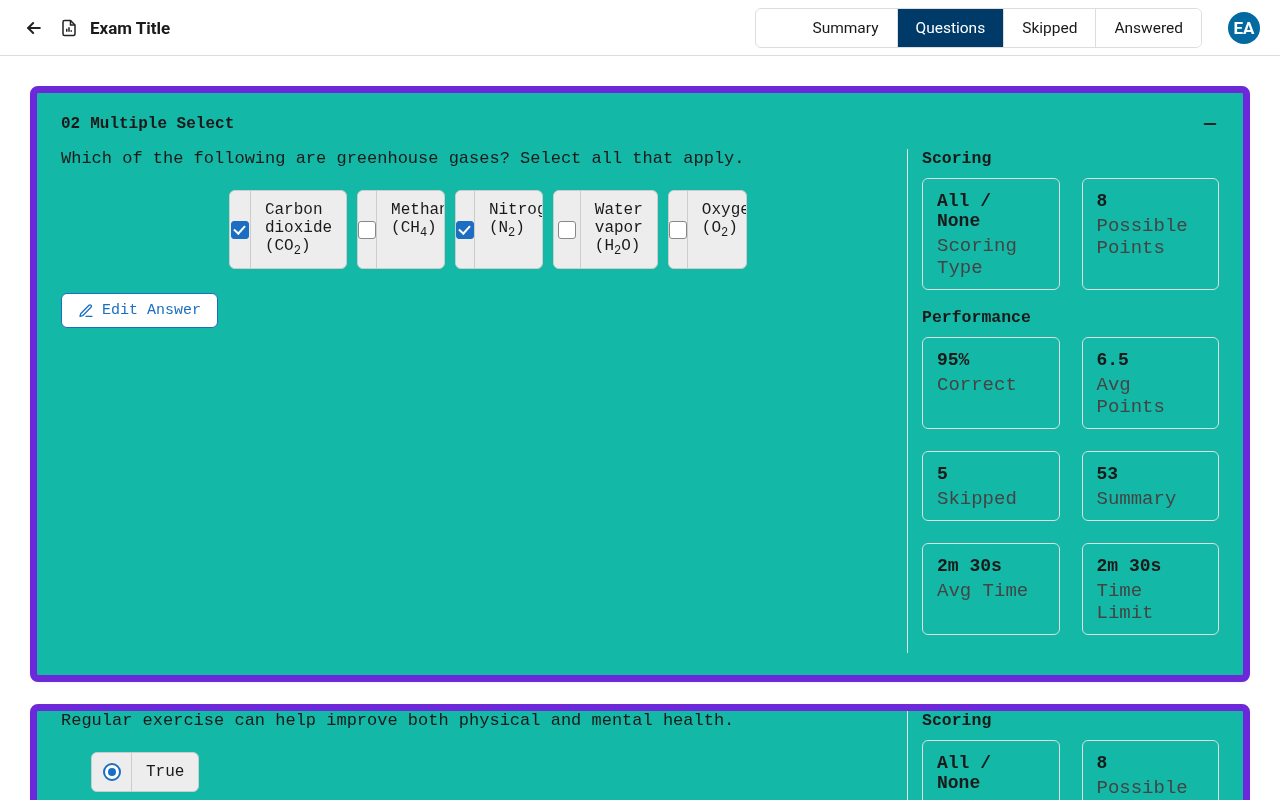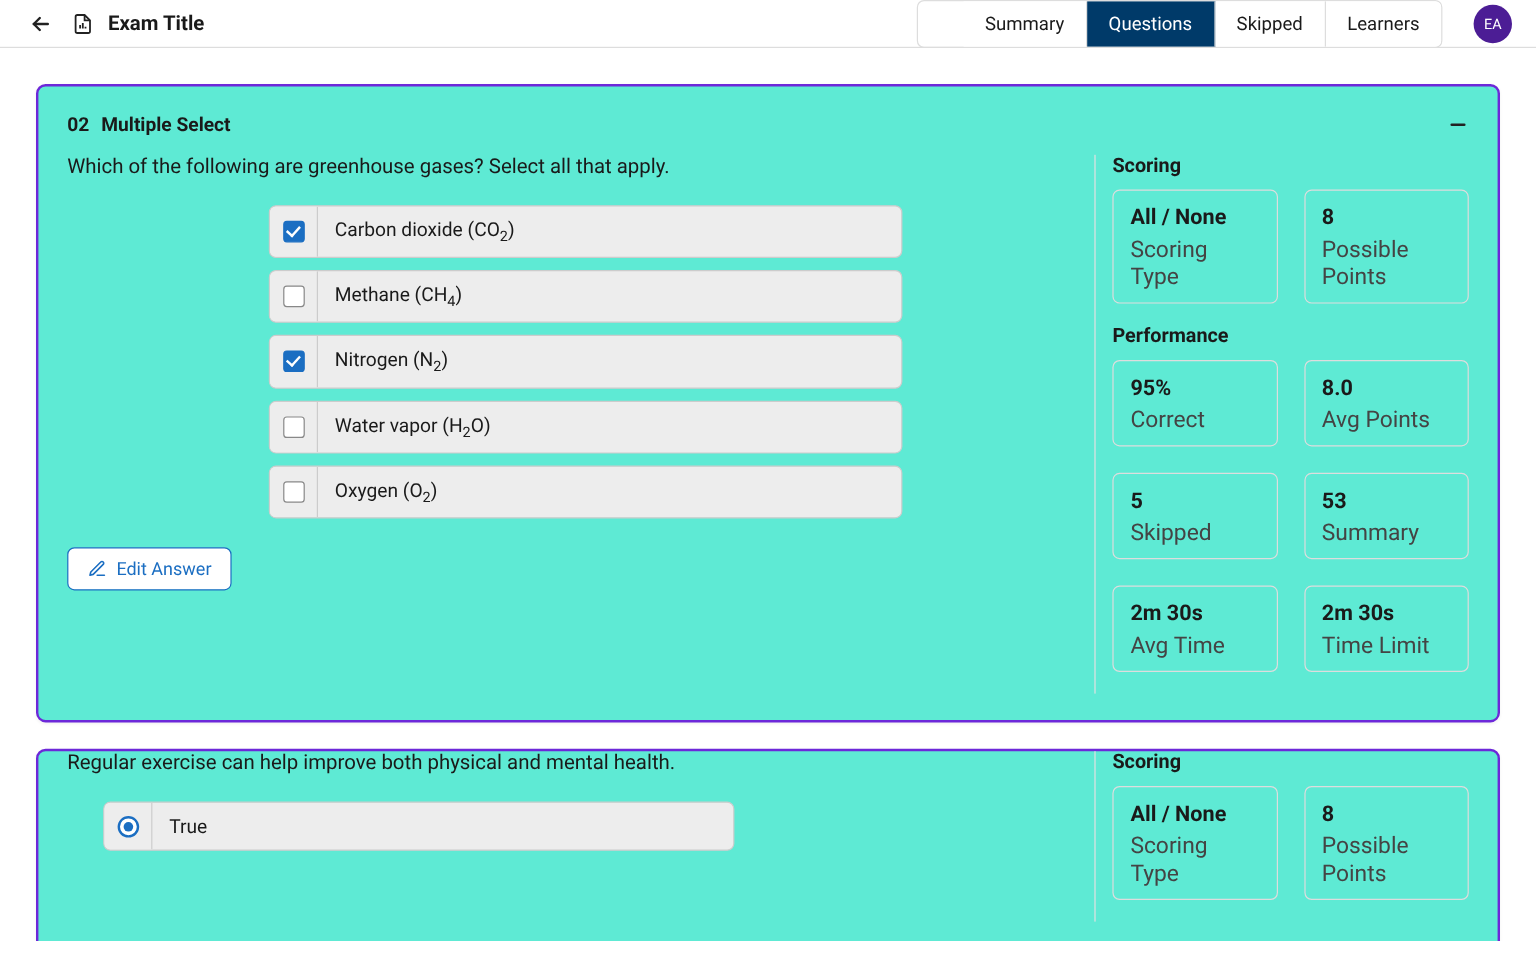--- a/index.html
+++ b/index.html
@@ -6,57 +6,58 @@
   html, body {
     margin: 0; padding: 0;
     font-family: -apple-system, BlinkMacSystemFont, "Segoe UI", Roboto, "Helvetica Neue", Arial, sans-serif;
     background: #fff;
     color: #1a1a1a;
     width: 1280px;
     height: 800px;
     overflow: hidden;
   }
   .topbar {
-    height: 40px;
+    height: 56px;
     display: flex;
     align-items: center;
     padding: 0 20px;
     border-bottom: 1px solid #ddd;
     gap: 12px;
   }
   .back-btn { display:flex; align-items:center; justify-content:center; width:28px; height:28px; cursor:pointer; }
   .doc-icon { display:flex; align-items:center; }
   .page-title { font-size: 17px; font-weight: 700; }
   .top-spacer { flex: 1; }
   .tabs { display:flex; border:1px solid #ddd; border-radius:6px; overflow:hidden;padding-left:38px; }
   .tab { padding: 10px 18px; font-size: 15.5px; cursor:pointer; border-right:1px solid #ddd; background:#fff; }
   .tab:last-child { border-right:none; }
   .tab.active { background:#003a69; color:#fff; }
-  .avatar { width:32px; height:32px; border-radius:50%; background:#4c1d95; color:#fff; font-size:12px; display:flex; align-items:center; justify-content:center; margin-left:14px; }
+  .avatar { width:32px; height:32px; border-radius:50%; background:#0369a1; color:#fff; font-size:17px; display:flex; align-items:center; justify-content:center; margin-left:14px;font-weight:bold; }
   .content { padding: 30px 30px 0 30px; height: calc(100% - 56px); overflow-y:auto; }
   .card {
-    border: 2px solid #6d28d9;
+    border: 7px solid #6d28d9;
     border-radius: 8px;
     box-shadow: 0 1px 3px rgba(0,0,0,0.06);
-    background:#5eead4;
+    background:#14b8a6;
     margin-bottom: 22px;
+    font-family: Liberation Mono, monospace;
   }
   .card-header {
     padding: 22px 24px 16px 24px;
     display:flex;
     align-items:center;
     gap: 10px;
   }
   .q-number { font-weight:700; font-size:16px; }
   .q-type { font-weight:700; font-size:16px; }
   .collapse-btn { margin-left:auto; display:flex; align-items:center; cursor:pointer; }
   .card-body { display:flex; padding: 0 24px 22px 24px; }
   .q-left { flex: 1; padding-right: 0; min-width:0; }
   .q-prompt { font-size: 17px; margin: 0 0 22px 0; }
-  .options { display:flex; flex-direction:column; gap:10px; margin-left: 168px; margin-right: 160px; }
+  .options { display:flex; flex-direction:row; gap:10px; margin-left: 168px; margin-right: 160px; }
   .option-row { display:flex; border:1px solid #ccc; border-radius:6px; overflow:hidden; background:#ededed; }
   .opt-check { width:40px; display:flex; align-items:center; justify-content:center; background:#ededed; border-right:1px solid #ccc; }
   .opt-text { flex:1; padding: 10px 14px; font-size:16px; }
   .cb { width:18px; height:18px; border:1.5px solid #888; border-radius:3px; background:#fff; position:relative; }
   .cb.checked { background:#1b6ec2; border-color:#1b6ec2; }
   .cb.checked::after { content:""; position:absolute; left:4px; top:1px; width:5px; height:9px; border:solid #fff; border-width:0 2px 2px 0; transform:rotate(42deg); }
   .rb { width:18px; height:18px; border:2px solid #888; border-radius:50%; background:#fff; position:relative; }
   .rb.selected { border-color:#1b6ec2; }
   .rb.selected::after { content:""; position:absolute; left:3px; top:3px; width:8px; height:8px; background:#1b6ec2; border-radius:50%; }
   .edit-btn { margin-top: 24px; display:inline-flex; align-items:center; gap:8px; border:1px solid #1b6ec2; color:#1b6ec2; background:#fff; padding: 8px 16px; font-size:15px; border-radius:6px; cursor:pointer; }
@@ -88,21 +89,21 @@
         <line x1="12" y1="11" x2="12" y2="17"></line>
         <line x1="15" y1="15" x2="15" y2="17"></line>
       </svg>
   </div>
   <div class="page-title">Exam Title</div>
   <div class="top-spacer"></div>
   <div class="tabs">
     <div class="tab">Summary</div>
     <div class="tab active">Questions</div>
     <div class="tab">Skipped</div>
-    <div class="tab">Learners</div>
+    <div class="tab">Answered</div>
   </div>
   <div class="avatar">EA</div>
 </div>
 
 <div class="content" id="content">
     <div class="card">
       <div class="card-header">
         <span class="q-number">02</span>
         <span class="q-type">Multiple Select</span>
         <span class="collapse-btn">
@@ -162,21 +163,21 @@
               <div class="stat-label">Possible Points</div>
             </div>
           </div>
           <div class="section-title">Performance</div>
           <div class="stat-grid">
             <div class="stat-box">
               <div class="stat-value">95%</div>
               <div class="stat-label">Correct</div>
             </div>
             <div class="stat-box">
-              <div class="stat-value">8.0</div>
+              <div class="stat-value">6.5</div>
               <div class="stat-label">Avg Points</div>
             </div>
             <div class="stat-box">
               <div class="stat-value">5</div>
               <div class="stat-label">Skipped</div>
             </div>
             <div class="stat-box">
               <div class="stat-value">53</div>
               <div class="stat-label">Summary</div>
             </div>

